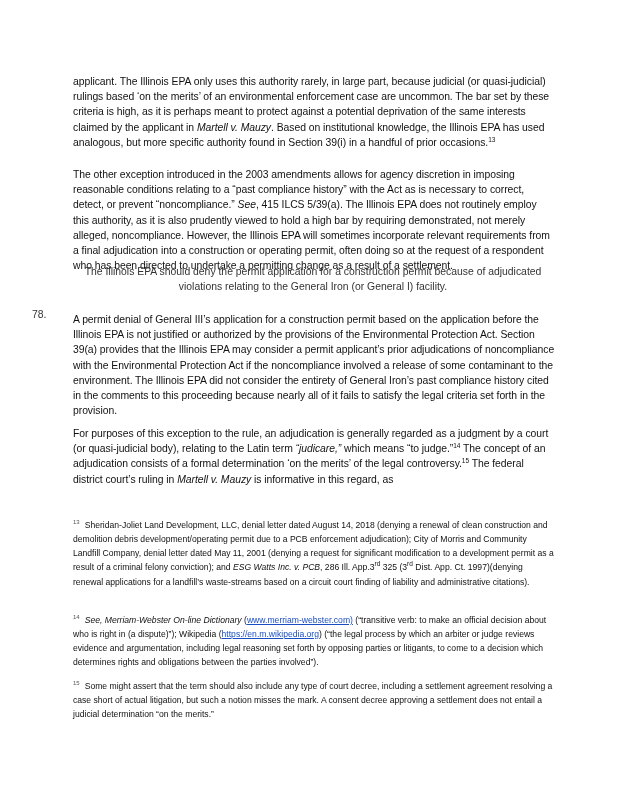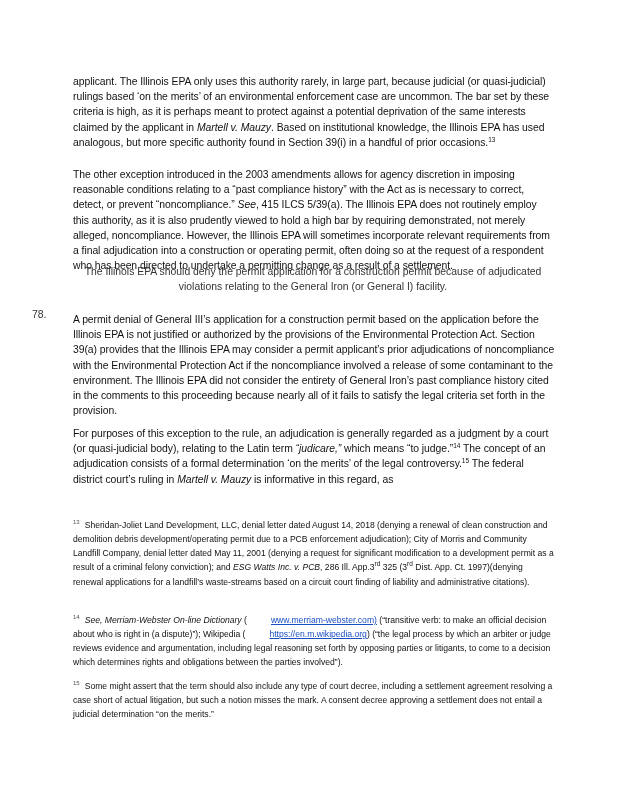--- a/index.html
+++ b/index.html
@@ -8,21 +8,21 @@
   .page { position: absolute; left: 0; top: 0; width: 618px; height: 800px; }
   .para { position: absolute; left: 73px; width: 482px; font-size: 10.4px; line-height: 15.2px;
           margin: 0; letter-spacing: -0.05px; }
   .num-para { position: absolute; left: 32px; width: 530px; font-size: 10.4px; line-height: 15.2px;
               color: #333; font-weight: 300; }
   .num-para .num { position: absolute; left: 0; top: 7px; margin-top: 36px; }
   .num-para .txt { position: absolute; left: 41px; width: 480px; text-align: center; }
   .fn { position: absolute; left: 73px; width: 482px; font-size: 8.6px; line-height: 14.2px; margin: 0; }
   .fn .mk { font-size: 6px; vertical-align: super; margin-right: 5px; color: #555; }
   sup { font-size: 6.5px; line-height: 0; }
-  a { color: #1a4fc4; text-decoration: underline; margin-left: 24px; }
+  a { color: #1a4fc4; text-decoration: underline; }
   .page-num { position: absolute; left: 0; width: 618px; top: 733px; text-align: center;
               font-family: "Liberation Serif", serif; font-size: 11px; color: #222; }
 </style>
 </head>
 <body>
 
 <div class="page">
 
   <p class="para" style="top:74px;"><span>applicant.  The Illinois EPA only uses this authority rarely, in large part, because judicial (or quasi-judicial) rulings based ‘on the merits’ of an environmental enforcement case are uncommon.  The bar set by these criteria is high, as it is perhaps meant to protect against a potential deprivation of the same interests claimed by the applicant in </span><i>Martell v. Mauzy</i><span>.  Based on institutional knowledge, the Illinois EPA has used analogous, but more specific authority found in Section 39(i) in a handful of prior occasions.</span><sup>13</sup></p>
 

